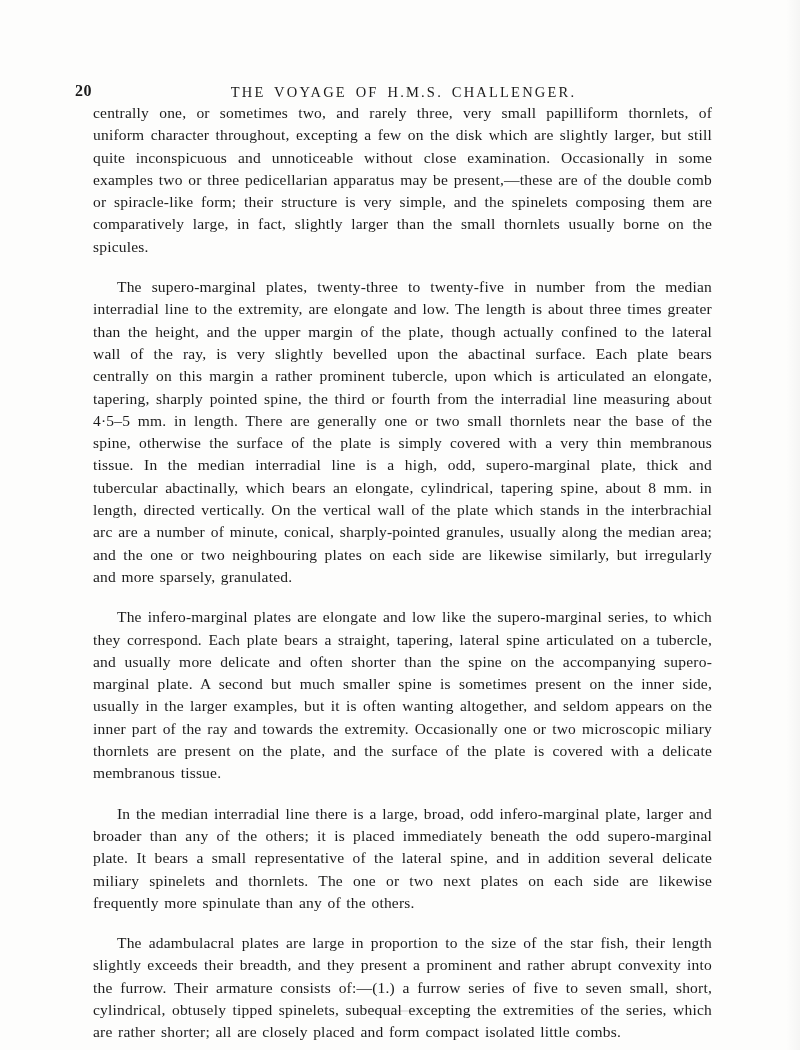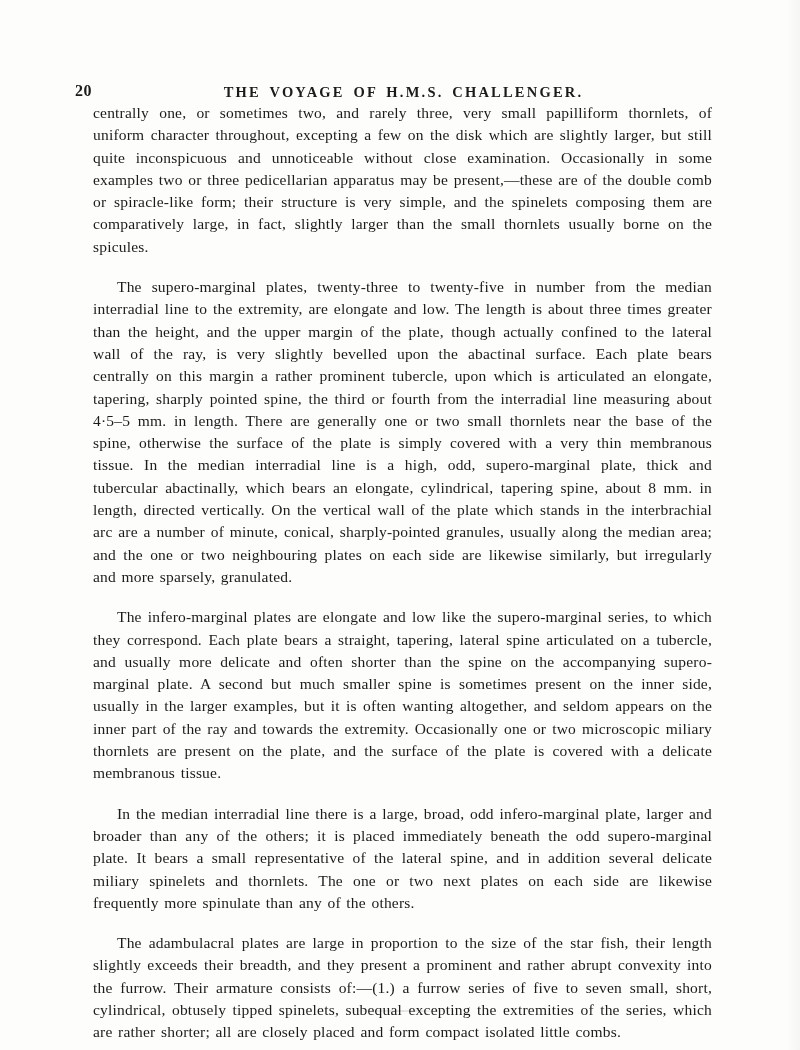--- a/index.html
+++ b/index.html
@@ -29,21 +29,21 @@
   .page-number {
     position: absolute;
     left: 0;
     top: 2px;
     font-weight: bold;
     font-size: 16px;
     letter-spacing: 0.5px;
   }
   .head-title {
     text-align: center;
-    font-weight: bold;
+    font-weight: normal;
     font-size: 14.5px;
     letter-spacing: 2.2px;
     padding-top: 4px;
     word-spacing: 3px;
   }
   .body-text {
     position: absolute;
     top: 84px;
     left: 75px;
     width: 655px;

